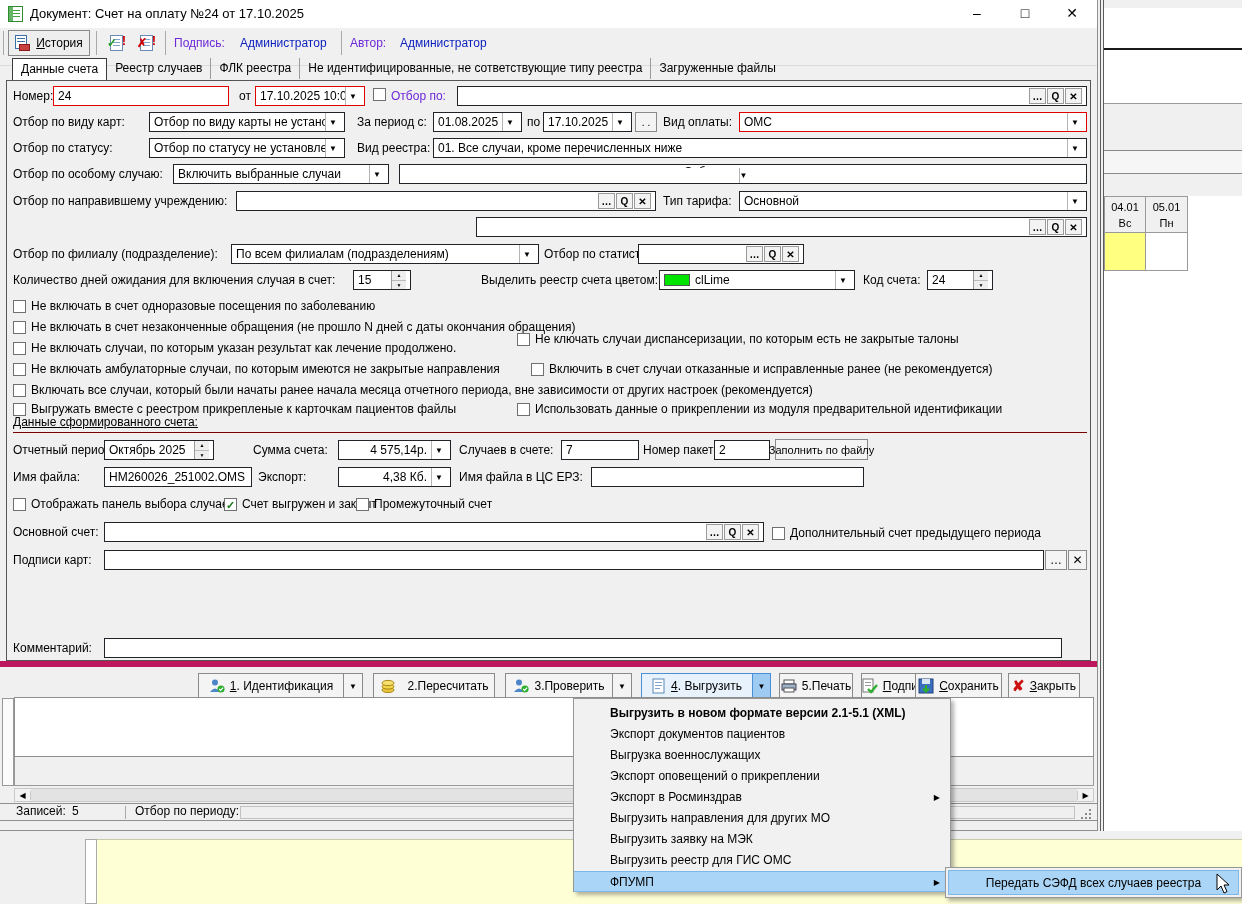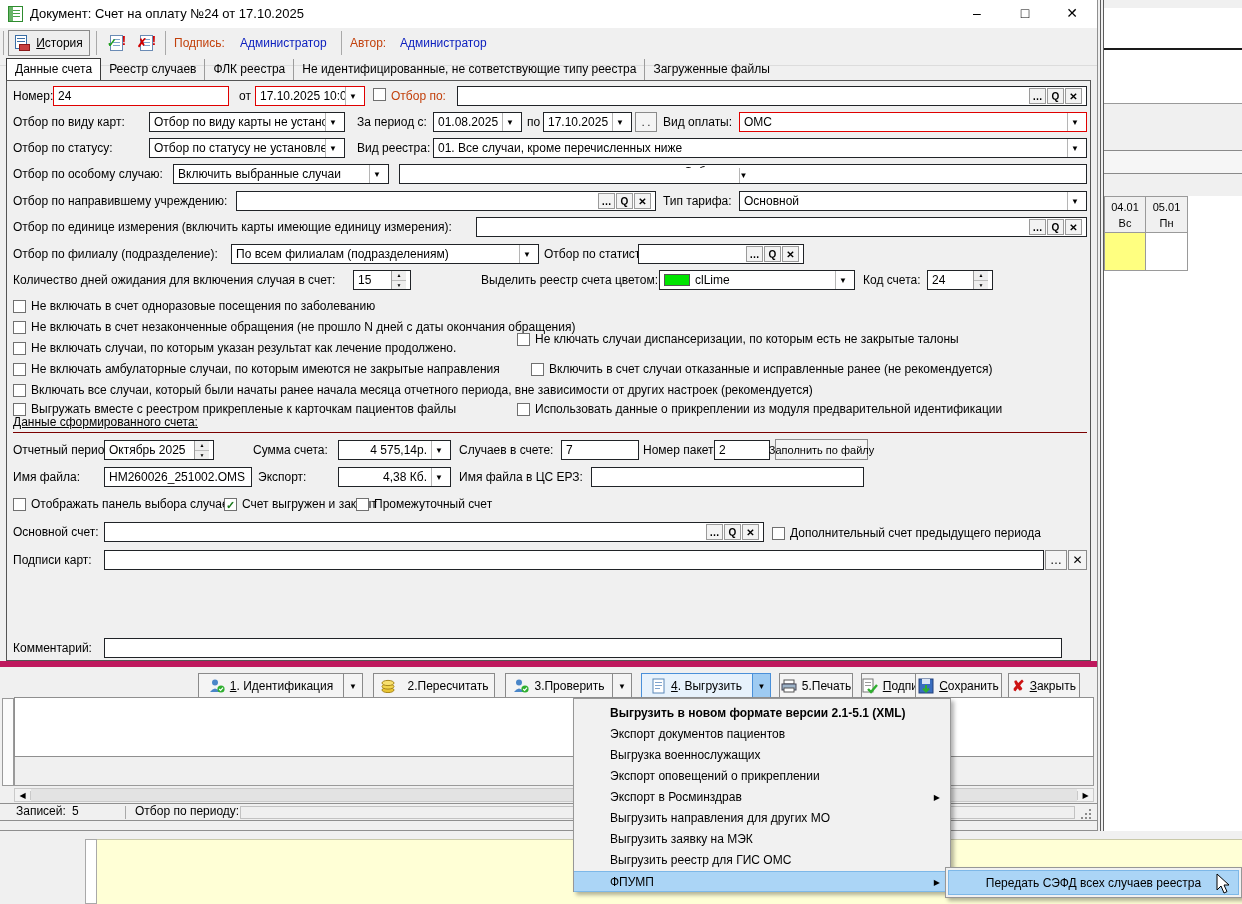--- a/index.html
+++ b/index.html
@@ -3,21 +3,21 @@
 <meta charset="utf-8">
 <style>
   * { margin:0; padding:0; box-sizing:border-box; }
   html,body { background:#dadada; }
   #screen {
     position:relative; width:1242px; height:904px; overflow:hidden;
     background:#f0f0f0; font-family:"Liberation Sans", sans-serif; font-size:12px; color:#000;
   }
   .abs { position:absolute; }
   .lbl { position:absolute; height:20px; line-height:20px; white-space:nowrap; }
-  .red-text { color:#c2410c; }
+  .red-text { color:#6d28d9; }
   .blue-text { color:#0a1ebe; }
   .inp {
     position:absolute; height:20px; background:#fff; border:1px solid #202327;
     display:flex; align-items:center; padding:0 4px; white-space:nowrap; overflow:hidden;
   }
   .inp.redb { border:1px solid #e00000; }
   .inp .val { flex:1 1 auto; overflow:hidden; white-space:nowrap; }
   .inp .val.num { text-align:right; padding-right:4px; }
   .ddb {
     flex:0 0 15px; height:100%; display:flex; align-items:center; justify-content:center;
@@ -140,21 +140,21 @@
         <span style="position:absolute;right:2px;top:2px;color:#d00000;font-weight:bold;font-size:13px;">!</span>
       </div>
       <div class="vline" style="left:165px;top:3px;height:24px;"></div>
       <span class="lbl red-text" style="left:174px;top:5px;">Подпись:</span>
       <span class="lbl blue-text" style="left:240px;top:5px;">Администратор</span>
       <div class="vline" style="left:341px;top:3px;height:24px;"></div>
       <span class="lbl red-text" style="left:350px;top:5px;">Автор:</span>
       <span class="lbl blue-text" style="left:400px;top:5px;">Администратор</span>
     </div>
 
-    <div class="abs" style="left:0;top:58px;width:1097px;height:22px;display:flex;align-items:center;padding-left:6px;">
+    <div class="abs" style="left:0;top:58px;width:1097px;height:22px;display:flex;align-items:flex-start;padding-left:12px;">
       <div class="tab active">Данные счета</div>
       <div class="tab">Реестр случаев</div>
       <div class="tab">ФЛК реестра</div>
       <div class="tab">Не идентифицированные, не сответствующие типу реестра</div>
       <div class="tab" style="border-right:none;">Загруженные файлы</div>
     </div>
 
     <div class="abs" style="left:6px;top:80px;width:1085px;height:581px;background:#f0f0f0;border:1px solid #555;">
 
       <span class="lbl" style="left:6px;top:5px;">Номер:</span>
@@ -228,21 +228,20 @@
             <span class="lbtn">Q</span>
             <span class="lbtn">✕</span>
           </span>
         </div>
       <span class="lbl" style="left:656px;top:110px;">Тип тарифа:</span>
       <div class="inp" style="left:732px;top:110px;width:348px;">
           <span class="val">Основной</span>
           <span class="ddb">▼</span>
         </div>
 
-      <span class="lbl" style="left:6px;top:136px;">Отбор по единице измерения (включить карты имеющие единицу измерения):</span>
       <div class="inp" style="left:469px;top:136px;width:611px;">
           <span class="val"></span>
           <span class="lkp" style="display: flex;">
             <span class="lbtn">…</span>
             <span class="lbtn">Q</span>
             <span class="lbtn">✕</span>
           </span>
         </div>
 
       <span class="lbl" style="left:6px;top:163px;">Отбор по филиалу (подразделение):</span>

